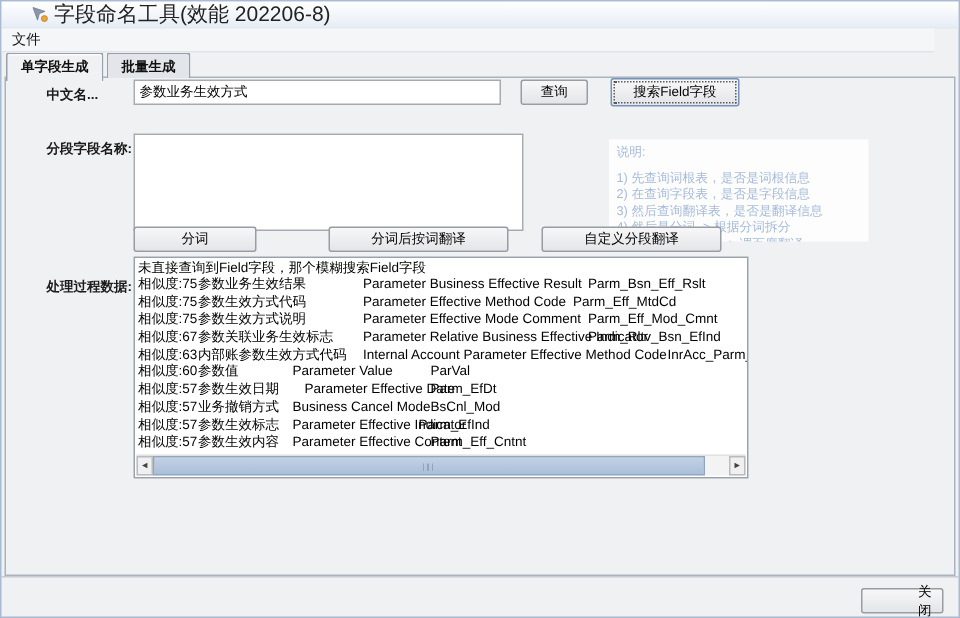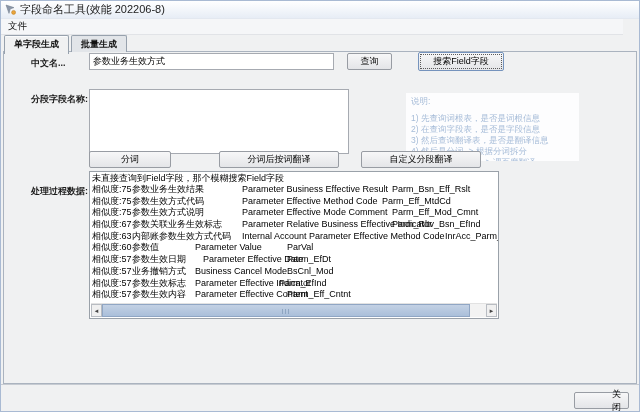--- a/index.html
+++ b/index.html
@@ -4,21 +4,21 @@
 <style>
   html,body{margin:0;padding:0;background:#d8d8d8;}
   .window{
     position:relative;width:640px;height:412px;box-sizing:border-box;
     background:#f0f1f2;border:1px solid #a9bad3;overflow:hidden;
     font-family:"Liberation Sans","DejaVu Sans",sans-serif;color:#111;
   }
   
   .titlebar{position:absolute;left:0;top:0;right:0;height:17px;
     background:linear-gradient(#ffffff,#e7edf6);display:flex;align-items:center;
-    padding-left:4px;font-size:11px;color:#222;border-bottom:1px solid #e3e8f0;}
+    padding-left:20px;font-size:14px;color:#222;border-bottom:1px solid #e3e8f0;}
   .titlebar .app-icon{width:11px;height:11px;margin-right:4px;flex:0 0 auto;}
   
   .menubar{position:absolute;left:0;top:18px;right:16px;height:15px;background:#f5f6f8;
     border-bottom:1px solid #e1e3e7;display:flex;align-items:flex-start;font-size:9.5px;}
   .menu-item{padding:1px 7px;cursor:default;}
   
   .tabstrip{position:absolute;left:3px;top:34px;height:17px;display:flex;gap:2px;
     font-size:9px;font-weight:bold;z-index:3;}
   .tab{padding:2px 9px 1px 9px;border:1px solid #97a1ad;border-bottom:none;
     border-radius:2px 2px 0 0;background:#e2e5e9;line-height:12px;}
@@ -26,21 +26,21 @@
     box-shadow:inset 0 1px 0 #fbfcfd;}
   
   .panel{position:absolute;left:2px;top:50px;width:634px;height:333px;
     border:1px solid #aab3bf;background:#f0f1f2;box-sizing:border-box;}
   .lbl{position:absolute;font-size:9px;font-weight:bold;color:#1c1c1c;white-space:nowrap;}
   .tb{position:absolute;box-sizing:border-box;border:1px solid #a6aab1;background:#fff;
     font-family:inherit;font-size:9px;padding:1px 3px;color:#000;}
   .btn{position:absolute;box-sizing:border-box;border:1px solid #989ca3;border-radius:2px;
     background:linear-gradient(#f7f7f8,#e4e5e8);font-family:inherit;font-size:9px;
     color:#000;display:flex;align-items:center;justify-content:center;cursor:default;}
-  .btn.focused{border-color:#7593bd;outline:1px dotted #5a5a5a;outline-offset:-3px;margin-left:11px;}
+  .btn.focused{border-color:#7593bd;outline:1px dotted #5a5a5a;outline-offset:-3px;}
   
   .help{position:absolute;left:405px;top:92px;width:173px;height:68px;background:#fdfdfe;
     font-size:8.5px;line-height:11px;color:#a6bcd8;padding:3px 5px;box-sizing:border-box;
     overflow:hidden;white-space:nowrap;}
   .help .help-title{margin-bottom:6px;}
   
   .plist{position:absolute;left:88px;top:170px;width:410px;height:148px;background:#fff;
     border:1px solid #9aa1a9;box-sizing:border-box;overflow:hidden;font-size:9px;color:#000;}
   .pmsg{position:relative;height:12px;line-height:12px;padding-left:2px;white-space:nowrap;}
   .prow{position:relative;height:11.7px;line-height:11.7px;white-space:nowrap;}

